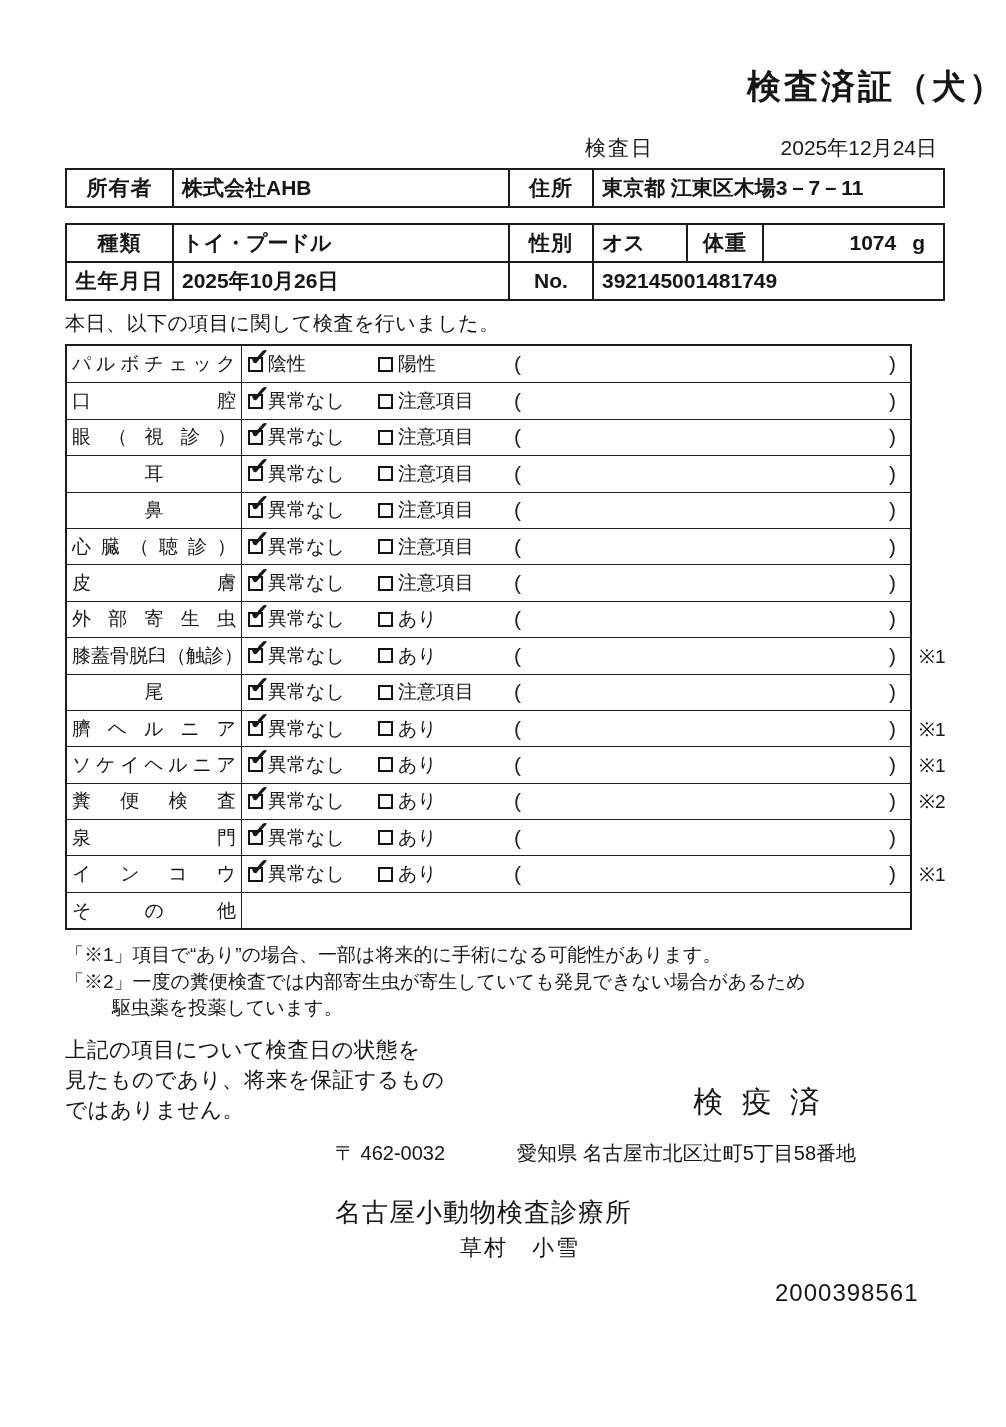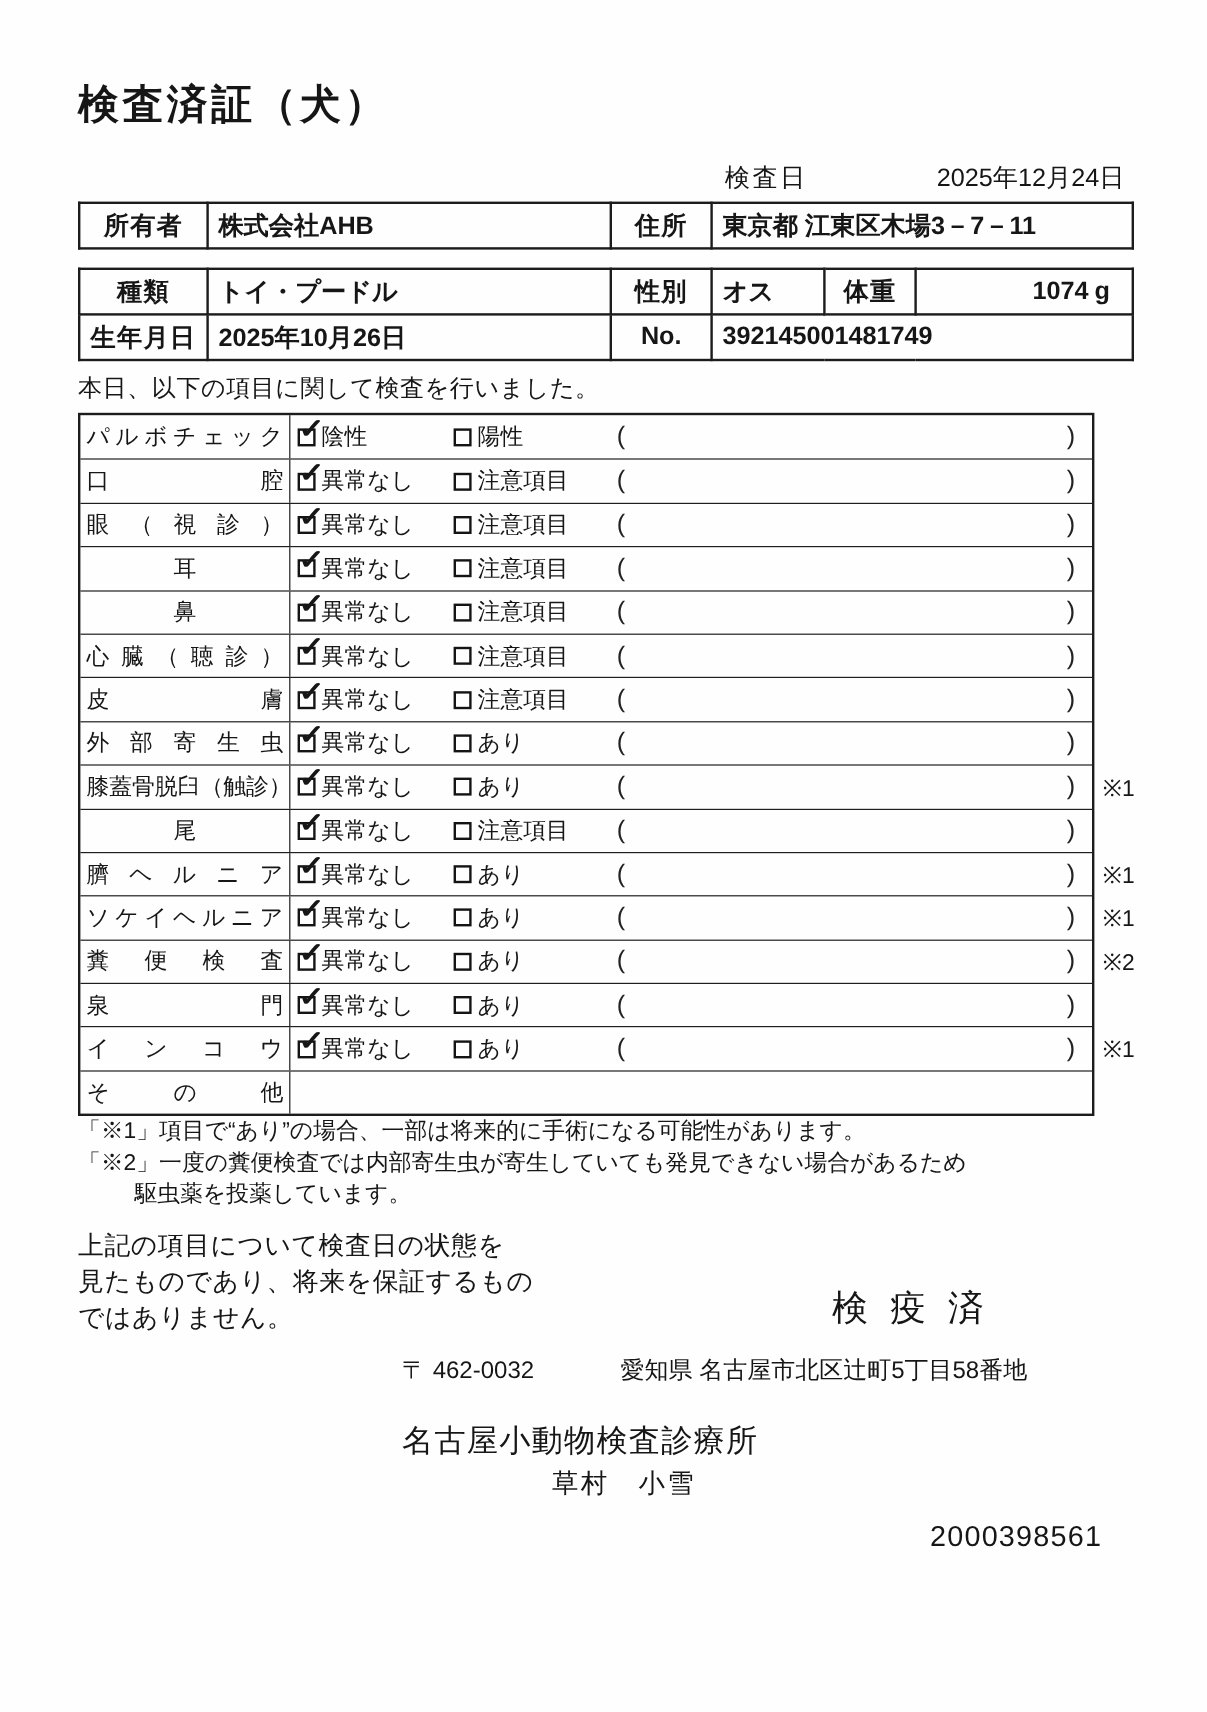--- a/index.html
+++ b/index.html
@@ -1,34 +1,34 @@
 <!DOCTYPE html>
 <html><head>
 <meta charset="utf-8">
 <style>
   * { margin:0; padding:0; box-sizing:border-box; }
   html,body { width:1006px; height:1427px; background:#fefefe; overflow:hidden;
     font-family:"Liberation Sans", sans-serif; color:#161616; }
   .page { position:relative; width:1006px; height:1427px; padding-left:65px; }
 
-  .doc-title { margin-top:64px; text-align:left; font-size:34px; font-weight:600;
+  .doc-title { margin-top:64px; text-align:right; font-size:34px; font-weight:600;
     letter-spacing:3px; }
 
   .date-row { position:relative; width:878px; height:28px; margin-top:24px; font-size:21px; }
-  .date-row .lbl { position:absolute; left:539px; top:0; letter-spacing:2px; }
+  .date-row .lbl { position:absolute; left:520px; top:0; letter-spacing:2px; }
   .date-row .val { position:absolute; right:6px; top:0; }
 
   table.info { border-collapse:collapse; width:878px; table-layout:fixed; }
   table.info td { border:2.5px solid #1c1c1c; height:38px; font-size:21px; padding:0 8px;
     white-space:nowrap; overflow:hidden;font-weight:bold; }
   td.hd { text-align:center; letter-spacing:1px; padding:0 2px; }
   td.vl { text-align:left; padding-left:12px; }
   .tbl1 { margin-top:6px; }
   .tbl2 { margin-top:15px; }
-  .weight-cell { display:flex; justify-content:flex-end; align-items:center; gap:5px;
+  .weight-cell { display:flex; justify-content:flex-end; align-items:center; gap:16px;
     padding-right:10px; }
   td.no-hd { font-size:19px; text-align:center; }
 
   .intro { margin-top:9px; font-size:20px; letter-spacing:0.5px; }
 
   .chk-table { margin-top:7px; width:847px; border:2.5px solid #1c1c1c; }
   .chk-row { position:relative; display:flex; height:36.4px; align-items:stretch; }
   .chk-row + .chk-row { border-top:1.8px solid #1f1f1f; }
   .label-cell { width:175px; border-right:1.8px solid #1f1f1f; display:flex;
     align-items:center; padding:0 5px; }
@@ -40,21 +40,21 @@
   .opt-ng { width:136px; }
   .box { position:relative; width:15px; height:15px; border:2px solid #141414;
     flex:0 0 auto; }
   .tick { position:absolute; left:0px; top:-13px; font-size:23px; font-weight:600;
     line-height:1; transform:scaleX(1.15); }
   .parens { flex:1; display:flex; justify-content:space-between; font-size:21px;
     color:#222; padding-right:2px; }
   .row-note { position:absolute; left:calc(100% + 9px); top:50%; transform:translateY(-50%);
     font-size:19px; white-space:nowrap; }
 
-  .footnotes { font-size:19px; line-height:26.5px; }
+  .footnotes { margin-top:12px; font-size:19px; line-height:26.5px; }
   .footnotes .indent { padding-left:47px; }
 
   .bottom-block { margin-top:13px; display:flex; width:878px; }
   .disclaimer { font-size:21.5px; font-weight:400; line-height:30px; letter-spacing:0.5px; }
   .stamp { margin-left:auto; margin-right:118px; align-self:flex-end;
     font-size:30px; letter-spacing:5px; font-weight:500; padding-bottom:2px; }
 
   .addr-row { margin-top:15px; margin-left:270px; display:flex; gap:72px; font-size:20px; }
   .tel-row { margin-top:19px; margin-left:273px; display:flex; gap:26px; font-size:19.5px;
     letter-spacing:0.5px; }

